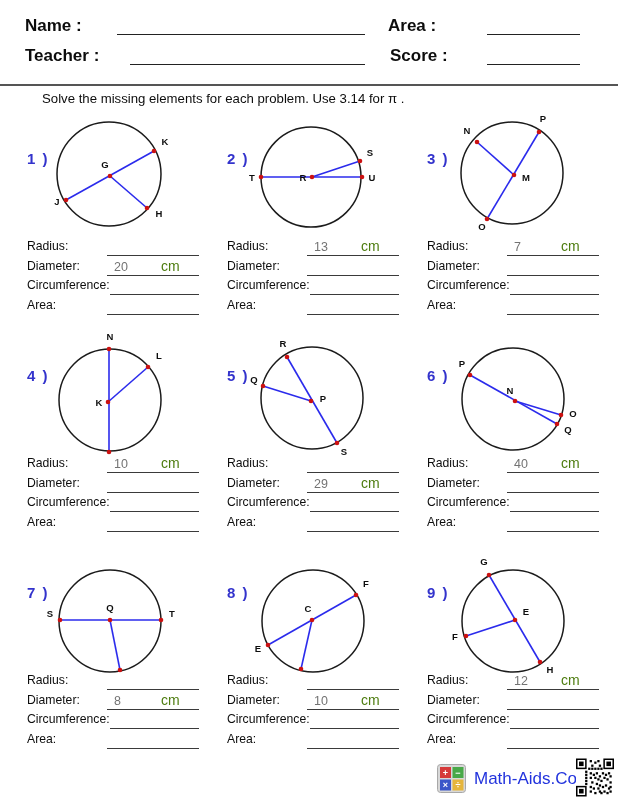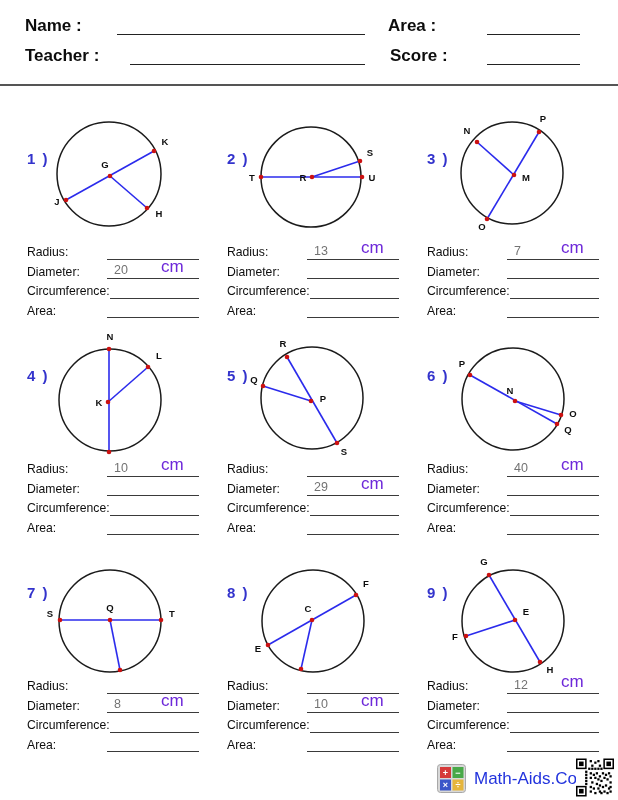--- a/index.html
+++ b/index.html
@@ -26,26 +26,26 @@
         grid-template-columns:repeat(3,200px);grid-auto-rows:217px;}
   .problem{width:200px;}
   .problem svg{display:block;}
   .pnum{font:700 15px "Liberation Sans",sans-serif;fill:#3333cc;letter-spacing:1.5px;}
   .plabel{font:700 9.5px "Liberation Sans",sans-serif;fill:#0d0d0d;text-anchor:middle;}
   .outline{fill:none;stroke:#1b1b1b;stroke-width:1.5;}
   .seg{stroke:#2b2bec;stroke-width:1.6;}
   .dot{fill:#cc1111;}
 
   .fields{padding-left:18px;}
-  .frow{display:flex;align-items:flex-end;height:19.5px;}
+  .frow{display:flex;align-items:flex-start;height:19.5px;}
   .flabel{font-size:12.2px;color:#0d0d0d;line-height:1.1;}
   .fline{margin-left:auto;margin-right:10px;width:92px;height:15px;
          border-bottom:1.4px solid #3a3a3a;position:relative;}
   .fvalue{position:absolute;left:7px;bottom:1px;font-size:12.5px;color:#737373;}
-  .funit{position:absolute;left:54px;bottom:1px;font-size:17px;color:#6d28d9;}
+  .funit{position:absolute;left:54px;bottom:1px;font-size:14px;color:#4d7c0f;}
 
   
   .brand-group{position:absolute;left:437px;top:764px;display:flex;align-items:center;gap:8px;}
   .brand-text{font-size:17px;color:#2233dd;}
   .logo-sym{font:700 9px "Liberation Sans",sans-serif;fill:#fff;text-anchor:middle;}
   .qr{position:absolute;left:576px;top:758px;}
 </style>
 </head>
 <body>
 
@@ -54,20 +54,21 @@
   <span class="hlabel lbl-name">Name :</span>
   <span class="hline ln-name"></span>
   <span class="hlabel lbl-score">Area :</span>
   <span class="hline ln-score"></span>
   <span class="hlabel lbl-teacher">Teacher :</span>
   <span class="hline ln-teacher"></span>
   <span class="hlabel lbl-date">Score :</span>
   <span class="hline ln-date"></span>
 
   <div class="rule"></div>
+  <p class="instruction">Solve the missing elements for each problem. Use 3.14 for π .</p>
 
   <div class="grid" id="problems-grid">
       <div class="problem">
         <svg width="200" height="132">
           <text x="18" y="56" class="pnum">1 )</text>
           <circle cx="100" cy="66" r="52" class="outline"></circle>
           <line x1="57" y1="92" x2="145" y2="43" class="seg"></line>
           <line x1="101" y1="68" x2="138" y2="100" class="seg"></line>
           <circle cx="101" cy="68" r="2.3" class="dot"></circle>
           <text x="96" y="60" class="plabel">G</text>

